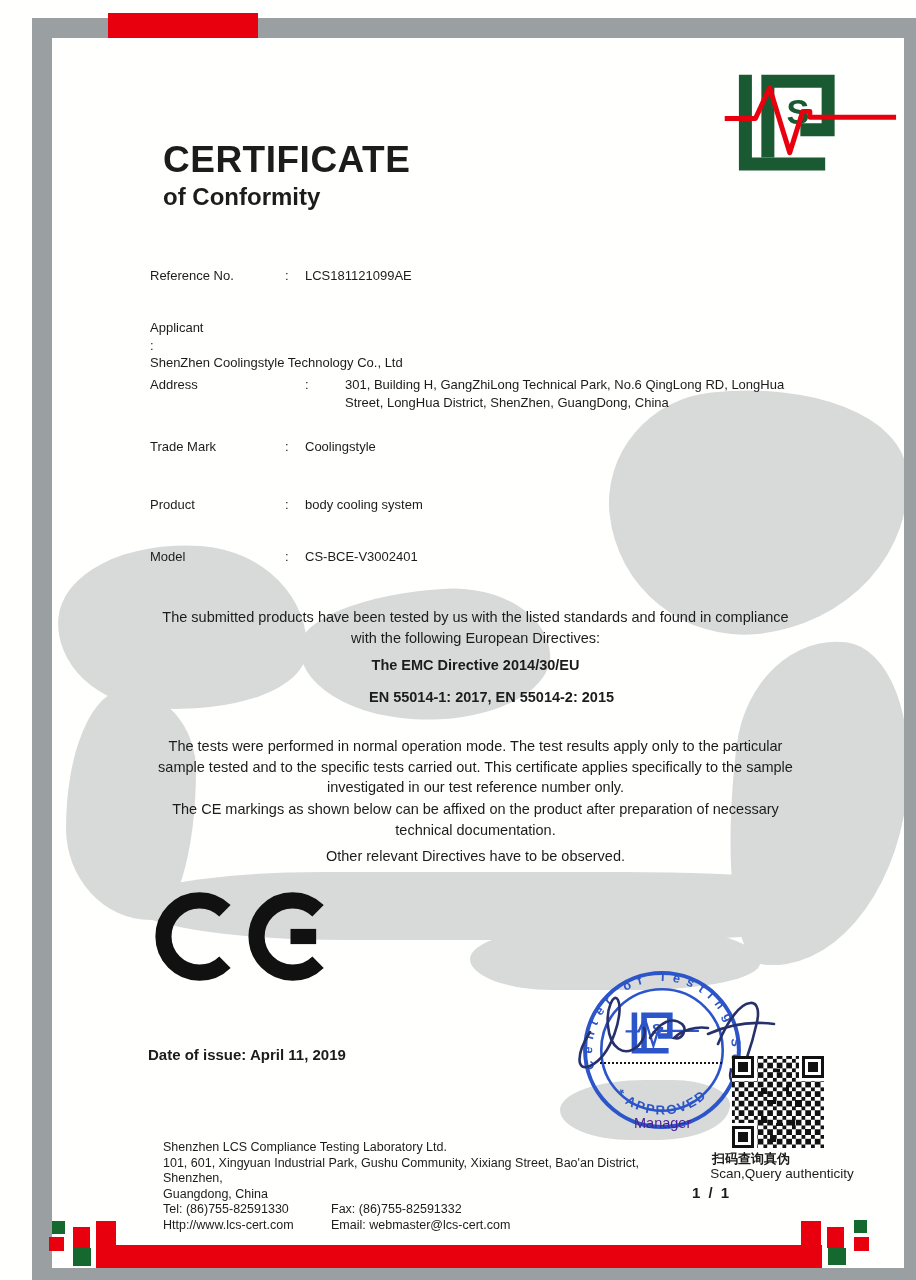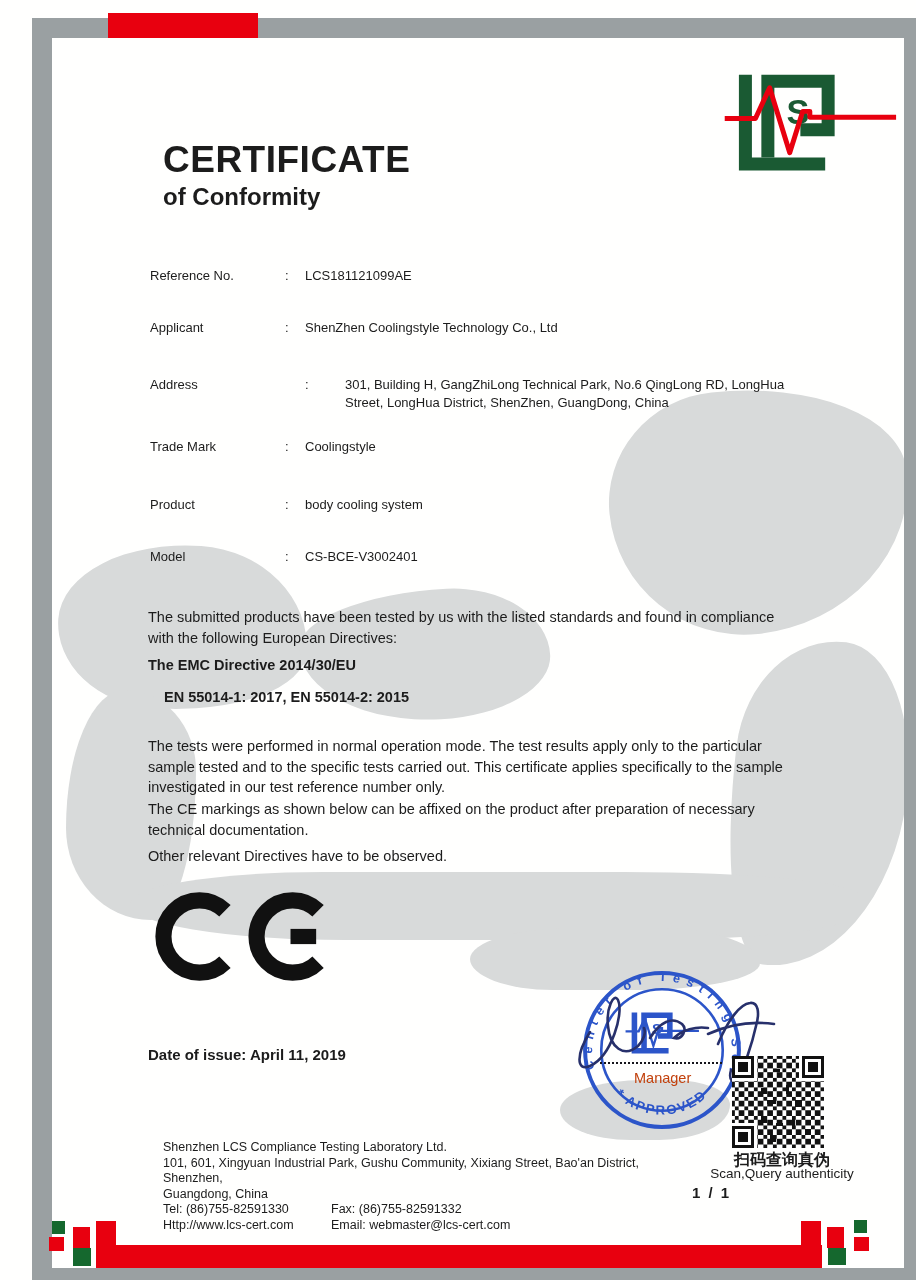--- a/index.html
+++ b/index.html
@@ -15,31 +15,31 @@
   .blob{position:absolute;background:#d8dada;}
   
   .t-main{font-size:37px;font-weight:bold;letter-spacing:0.5px;line-height:1;}
   .t-sub{font-size:24px;font-weight:bold;line-height:1;margin-top:7px;}
   
   .field{display:flex;left:150px;width:660px;font-size:13px;font-weight:normal;line-height:1.35;}
   .f-label{width:135px;flex:none;}
   .f-colon{width:20px;flex:none;text-align:left;}
   .f-value{width:505px;}
   
-  .para{left:148px;width:655px;font-size:14.5px;line-height:1.42;}
+  .para{left:148px;width:655px;font-size:14.5px;line-height:1.42;text-align:center;}
   .bold{font-weight:bold;}
   
   .foot{font-size:12.5px;line-height:15.5px;}
   .foot-row{display:flex;}
   .foot-c1{width:168px;flex:none;}
-  .qr-cap-cn{font-size:16px;font-weight:bold;text-align:center;}
+  .qr-cap-cn{font-size:13px;font-weight:bold;text-align:left;}
   .qr-cap-en{font-size:13.5px;text-align:center;}
   .pageno{font-size:15px;font-weight:bold;letter-spacing:2px;}
   .dotline{border-bottom:2.5px dotted #15151c;}
-  .mgr{font-size:14.5px;color:#c2410c;}
+  .mgr{font-size:14.5px;color:#4c1d95;margin-top:45px;}
   .stamp-arc{fill:#2c55c9;font-size:12.5px;font-weight:bold;}
 </style>
 </head>
 <body>
 
 <div class="page">
 
   <div>
     <div class="blob" style="left:610px;top:388px;width:300px;height:245px;border-radius:38% 62% 55% 45% / 45% 40% 60% 55%;transform:rotate(-6deg);"></div>
     <div class="blob" style="left:58px;top:545px;width:250px;height:165px;border-radius:55% 45% 60% 40% / 50% 60% 40% 50%;transform:rotate(4deg);"></div>
@@ -77,21 +77,21 @@
   <div class="abs" style="left:163px;top:141px;">
     <div class="t-main">CERTIFICATE</div>
     <div class="t-sub">of Conformity</div>
   </div>
 
   <div class="abs field" style="top:267px;">
     <span class="f-label">Reference No.</span>
     <span class="f-colon">:</span>
     <span class="f-value">LCS181121099AE</span>
   </div>
-  <div class="abs field" style="top:319px;">
+  <div class="abs field" style="top:319px;flex-direction:column;">
     <span class="f-label">Applicant</span>
     <span class="f-colon">:</span>
     <span class="f-value">ShenZhen Coolingstyle Technology Co., Ltd</span>
   </div>
   <div class="abs field" style="top:376px;gap:20px;">
     <span class="f-label">Address</span>
     <span class="f-colon">:</span>
     <span class="f-value">301, Building H, GangZhiLong Technical Park, No.6 QingLong RD, LongHua Street, LongHua District, ShenZhen, GuangDong, China</span>
   </div>
   <div class="abs field" style="top:438px;">

